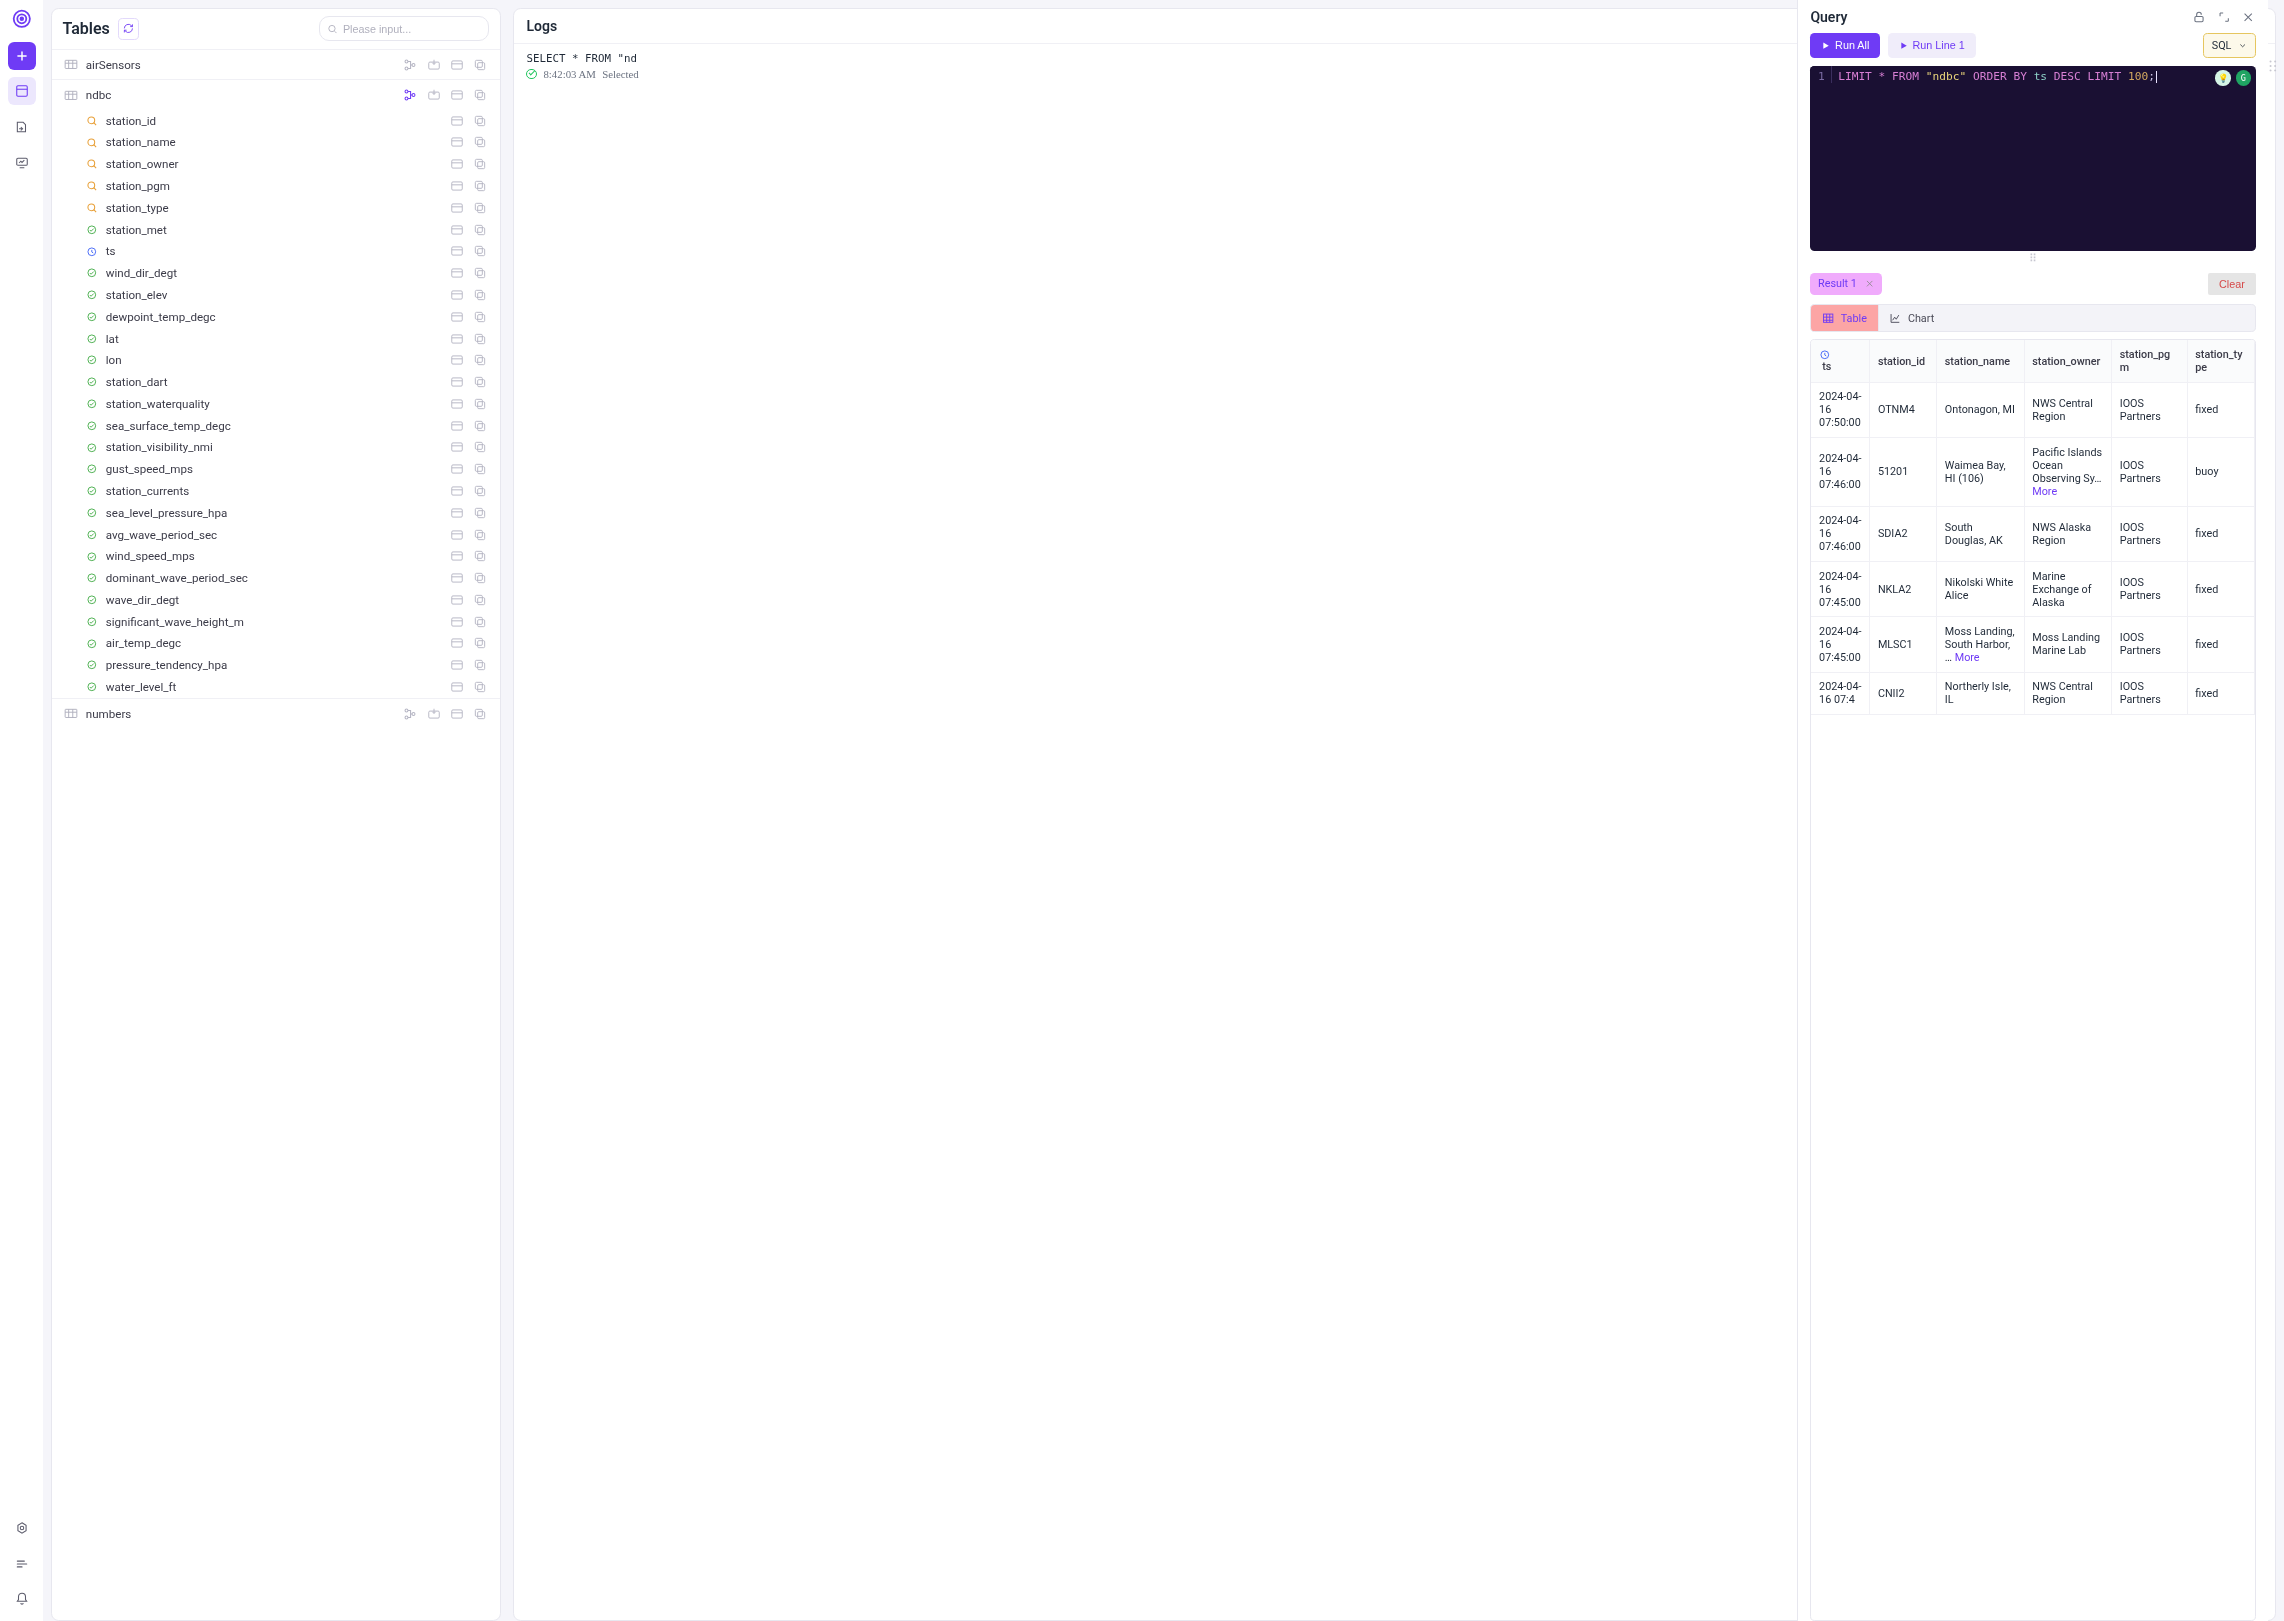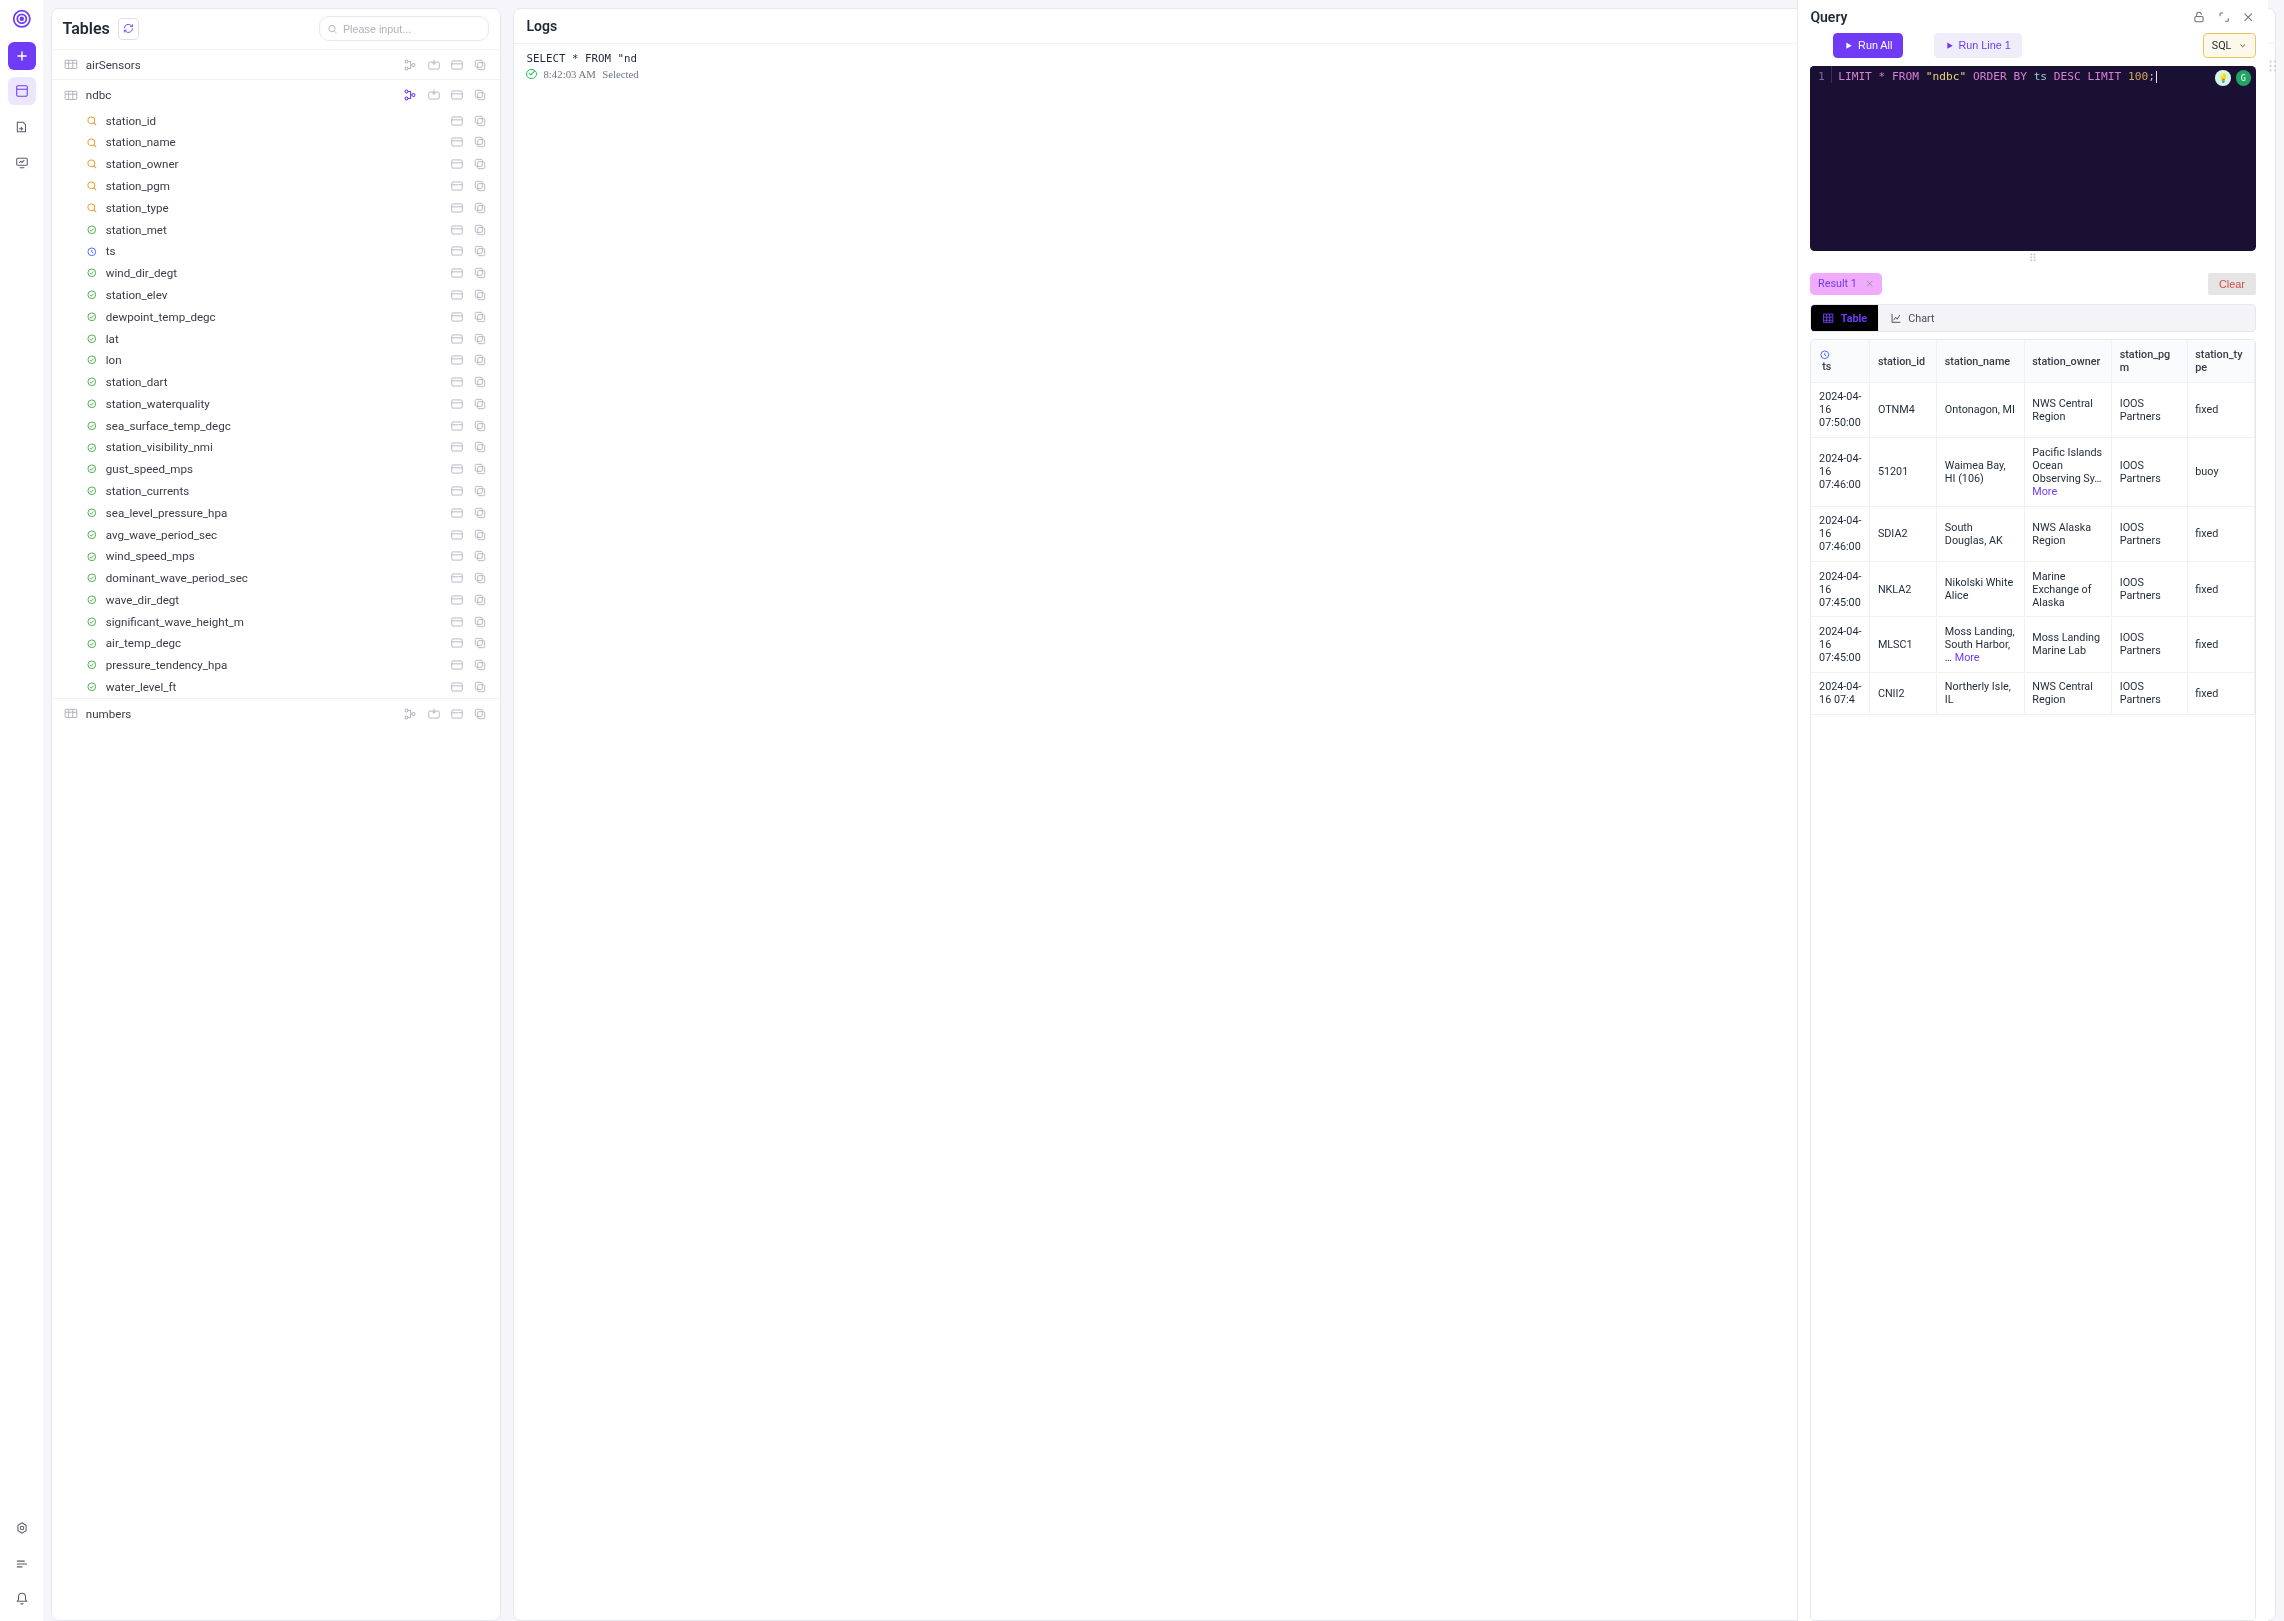--- a/index.html
+++ b/index.html
@@ -146,21 +146,21 @@
 }
 .query-header { display:flex; align-items:center; padding: 3.1px 0 7.7px 0; }
 .query-title { font-size:14px; font-weight:600; }
 .query-header-actions { margin-left:auto; display:flex; gap:10.8px; color:#6b7280; }
 .query-header-actions .hact { width:14px;height:14px; cursor:pointer; display:flex;align-items:center;justify-content:center; }
 
 .query-toolbar { display:flex; align-items:center; gap:7.7px; margin-bottom:7.7px; }
 .btn {
   height: 25px; padding: 0 10.8px; border-radius:4.6px;
   display:inline-flex; align-items:center; gap:4.6px;
-  font-size:10.8px; cursor:pointer; border:none;margin-left:23px;
+  font-size:10.8px; cursor:pointer; border:none;
 }
 .btn-primary { background:#6F3BF5; color:#fff; }
 .btn-soft { background:#f0edfa; color:#6F3BF5; }
 .lang-select {
   margin-left:auto;
   height:25px; padding:0 7.7px;
   border:0.8px solid #e6c65f; background:#fdf9ea;
   border-radius:4.6px;
   display:flex;align-items:center;gap:6.2px;
   font-size:10.8px; cursor:pointer;
@@ -200,21 +200,21 @@
 .result-tab .x { color:#888; cursor:pointer; }
 .clear-btn {
   margin-left:auto;
   background:#e5e5e5; color:#d64a4a; border-radius:2px;
   padding:4.6px 10.8px; border:none; cursor:pointer; font-size:10.8px;
 }
 
 
 .view-toggle { display:inline-flex; border:0.8px solid #e7e7ef; border-radius:4.6px; overflow:hidden; margin-bottom:7.7px; background:#f3f3f8; }
 .view-toggle .opt { padding:6.2px 10.8px; display:flex;align-items:center;gap:6.2px; cursor:pointer; color:#4a4a57; }
-.view-toggle .opt.active { background:#000000; color:#6F3BF5; font-weight:700; }
+.view-toggle .opt.active { background:#fca5a5; color:#6F3BF5; font-weight:400; }
 .view-toggle .divider { width:0.8px; background:#e7e7ef; }
 
 
 .result-table-wrap { flex:1; overflow:auto; border:0.8px solid #e7e7ef; border-radius:4.6px; }
 .result-table { width:100%; border-collapse:collapse; table-layout:fixed; }
 .result-table th, .result-table td {
   border-bottom:0.8px solid #f0f0f5; border-right:0.8px solid #f0f0f5;
   padding:7.7px 7.7px; text-align:left; font-size:10.8px; vertical-align:middle;
   word-wrap:break-word; overflow-wrap:break-word;
 }

